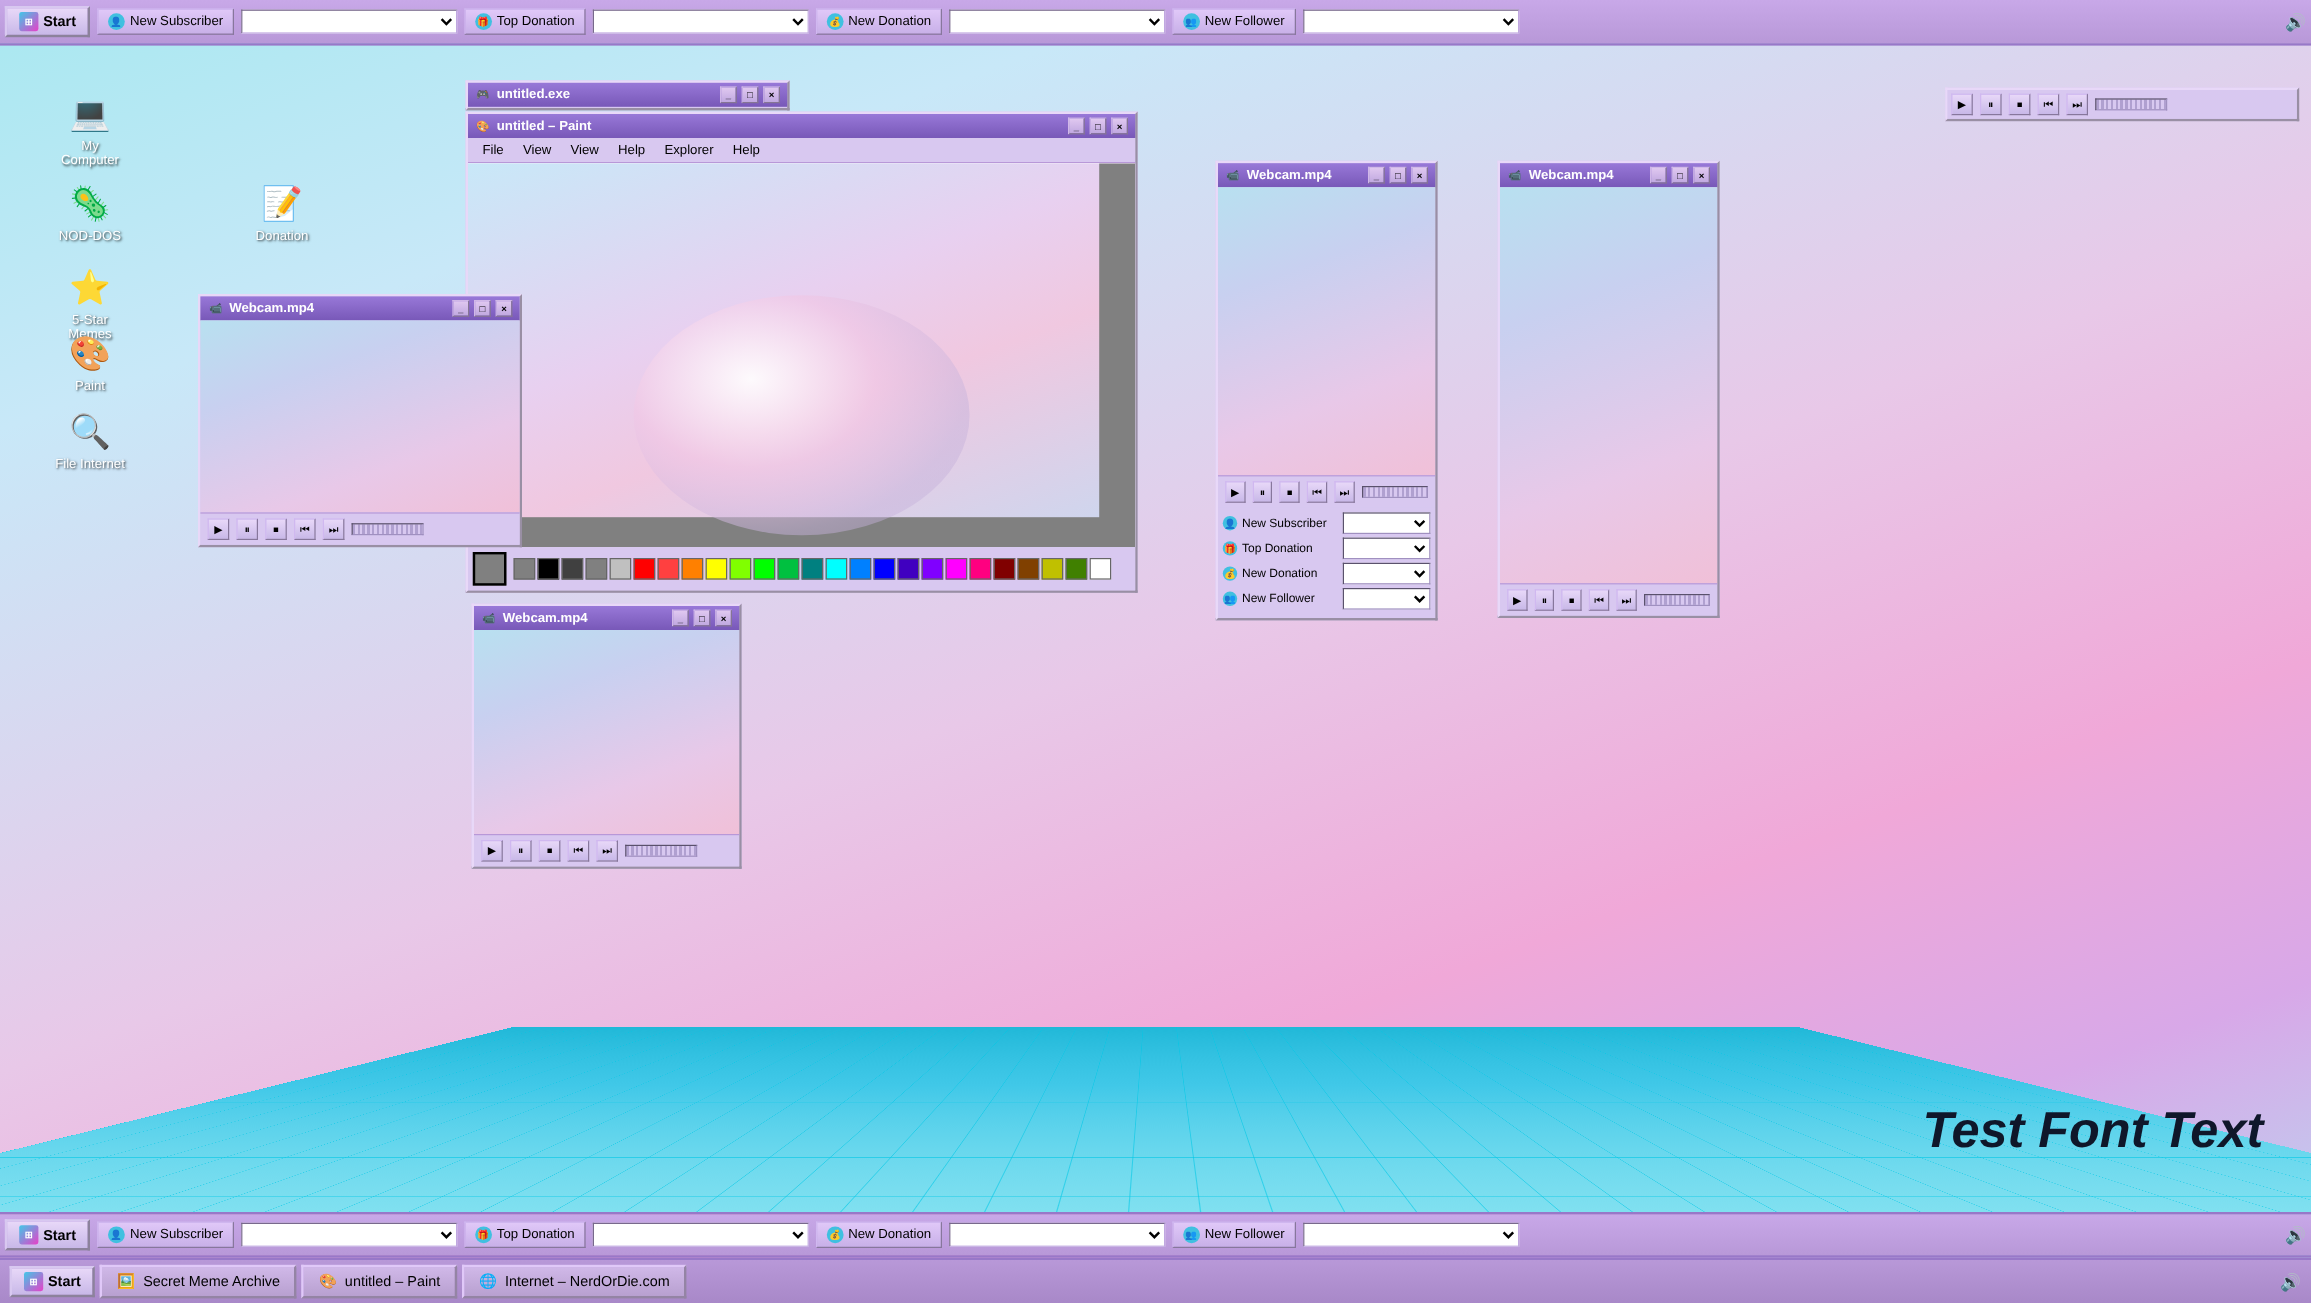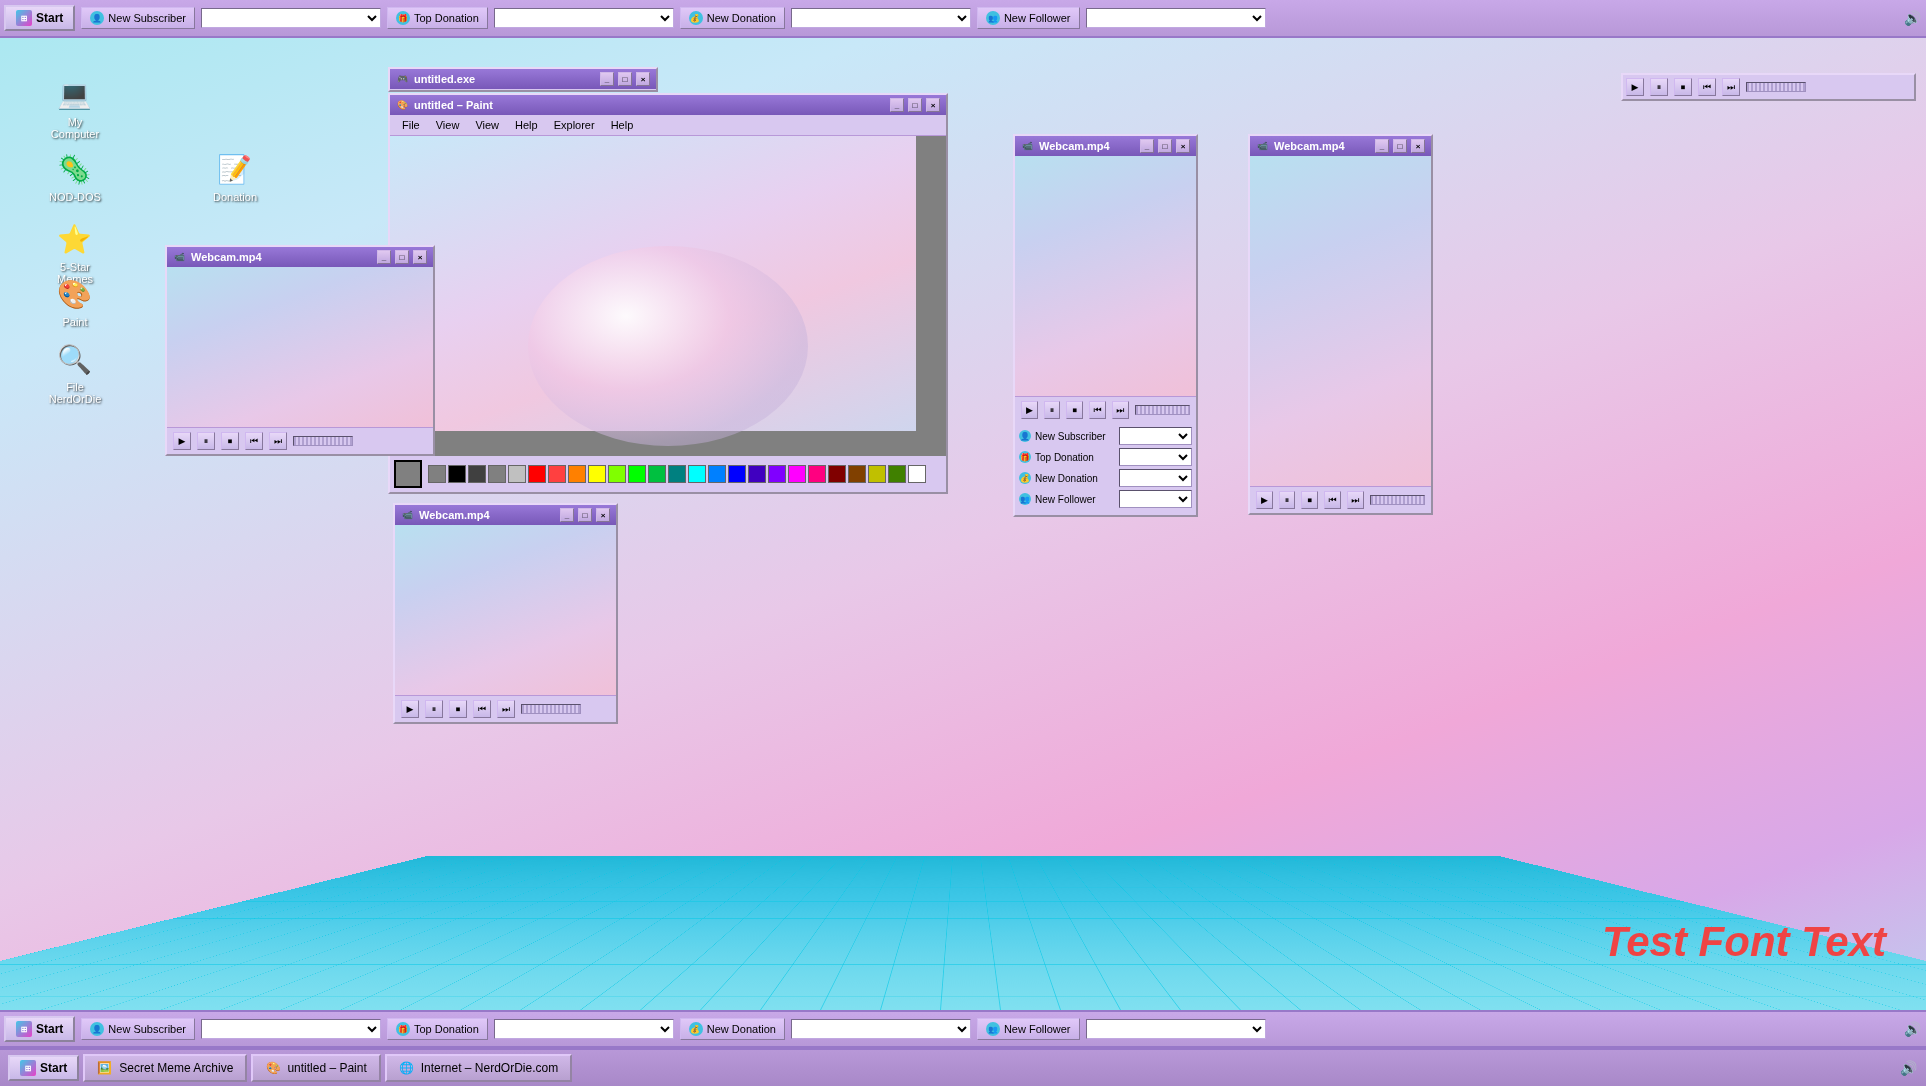--- a/index.html
+++ b/index.html
@@ -388,21 +388,21 @@
         linear-gradient(180deg, #20b8d8 0%, #40c8e8 50%, #80e0f0 100%);
     }
 
     
     .test-font-text {
       position: absolute;
       bottom: 120px;
       right: 40px;
       font-size: 42px;
       font-weight: bold;
-      color: #ef4444;
+      color: #0f172a;
       font-style: italic;
       z-index: 5;
     }
 
     
     .taskbar-app-btn {
       background: linear-gradient(180deg, #d0b8e8 0%, #b8a0d0 100%);
       border: 2px outset #e0c8f8;
       padding: 4px 12px;
       display: flex;
@@ -506,21 +506,21 @@
   <span class="desktop-icon-label">Recycle Bin</span>
 </div>
 
 <div class="desktop-icon" style="top:270px;left:40px;">
   <div class="desktop-icon-img">🎨</div>
   <span class="desktop-icon-label">Paint</span>
 </div>
 
 <div class="desktop-icon" style="top:335px;left:40px;">
   <div class="desktop-icon-img">🔍</div>
-  <span class="desktop-icon-label">File NerdOrDie</span>
+  <span class="desktop-icon-label">File Internet</span>
 </div>
 
 <div class="win-window awesome-window" style="top:67px;left:388px;width:270px;">
   <div class="win-titlebar">
     <div class="win-titlebar-icon">🎮</div>
     <span class="win-titlebar-title">untitled.exe</span>
     <div class="win-btn">_</div>
     <div class="win-btn">□</div>
     <div class="win-btn">×</div>
   </div>

